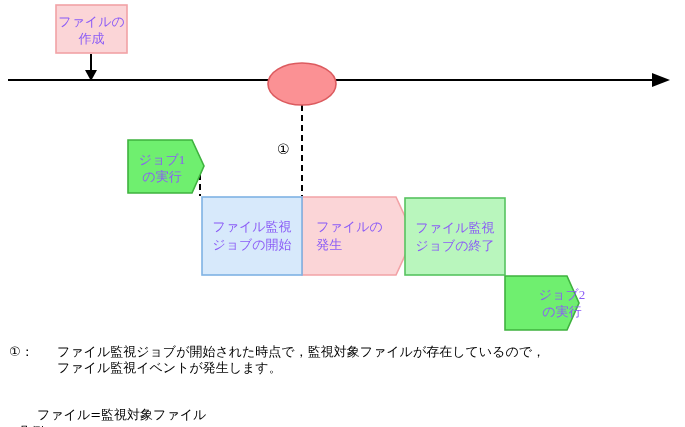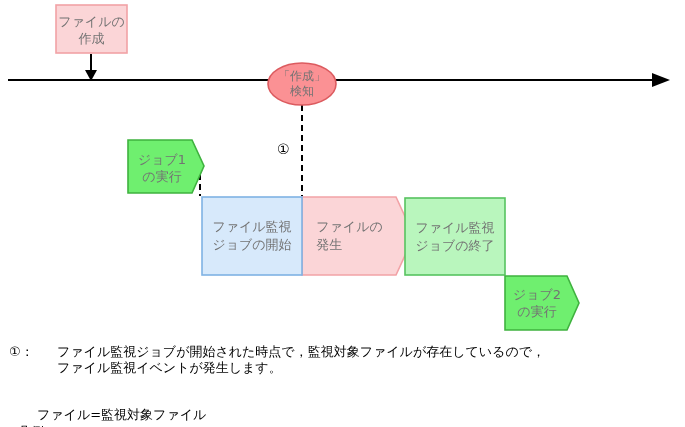--- a/index.html
+++ b/index.html
@@ -11,21 +11,22 @@
     color:#000;
     overflow:hidden;
   }
   #diagram-svg{position:absolute;left:0;top:0;}
   .lbl{
     position:absolute;
     display:flex;align-items:center;justify-content:center;
     text-align:center;
     white-space:pre-line;
     font-size:13px;line-height:17px;
-    color:#737373;
+    color:#8b5cf6;
+    font-family:Liberation Serif, serif;
   }
   .annot{
     position:absolute;
     font-size:14px;line-height:16px;color:#000;
   }
   .note-row{
     position:absolute;left:9px;top:344px;
     display:flex;align-items:flex-start;
     font-size:13px;line-height:16px;
   }
@@ -62,36 +63,34 @@
     <polygon points="505,276 567,276 579,303 567,330 505,330" stroke-width="1.6" fill="#6FEF6F" stroke="#3FB23F"></polygon>
 
     <rect x="56" y="5" width="71" height="48" stroke-width="1.6" fill="#FBD5D7" stroke="#F2A2A6"></rect>
 
     <ellipse cx="302" cy="84" rx="34" ry="21" stroke-width="1.6" fill="#FB9194" stroke="#DC5B5F"></ellipse>
   </svg>
 
   <div class="lbl" style="left:56px;top:7px;width:71px;height:46px;">ファイルの
 作成</div>
 
-  <div class="lbl" style="left:267px;top:63px;width:70px;height:42px;font-size:12px;line-height:15px;">「作成」
-検知</div>
 
   <div class="lbl" style="left:128px;top:146px;width:68px;height:44px;">ジョブ1
 の実行</div>
 
   <div class="lbl" style="left:202px;top:197px;width:100px;height:78px;line-height:18px;">ファイル監視
 ジョブの開始</div>
 
   <div class="lbl" style="left:302px;top:197px;width:95px;height:78px;line-height:18px;text-align:left;">ファイルの
 発生</div>
 
   <div class="lbl" style="left:405px;top:198px;width:100px;height:77px;line-height:18px;">ファイル監視
 ジョブの終了</div>
 
-  <div class="lbl" style="left:505px;top:280px;width:64px;height:46px;">ジョブ2
+  <div class="lbl" style="left:505px;top:280px;width:64px;height:46px;padding-left:25px;">ジョブ2
 の実行</div>
 
   <div class="annot" style="left:277px;top:141px;">①</div>
 
   <div class="note-row">
     <span class="note-marker">①：</span>
     <span class="note-body">ファイル監視ジョブが開始された時点で，監視対象ファイルが存在しているので，
 ファイル監視イベントが発生します。</span>
   </div>
 

